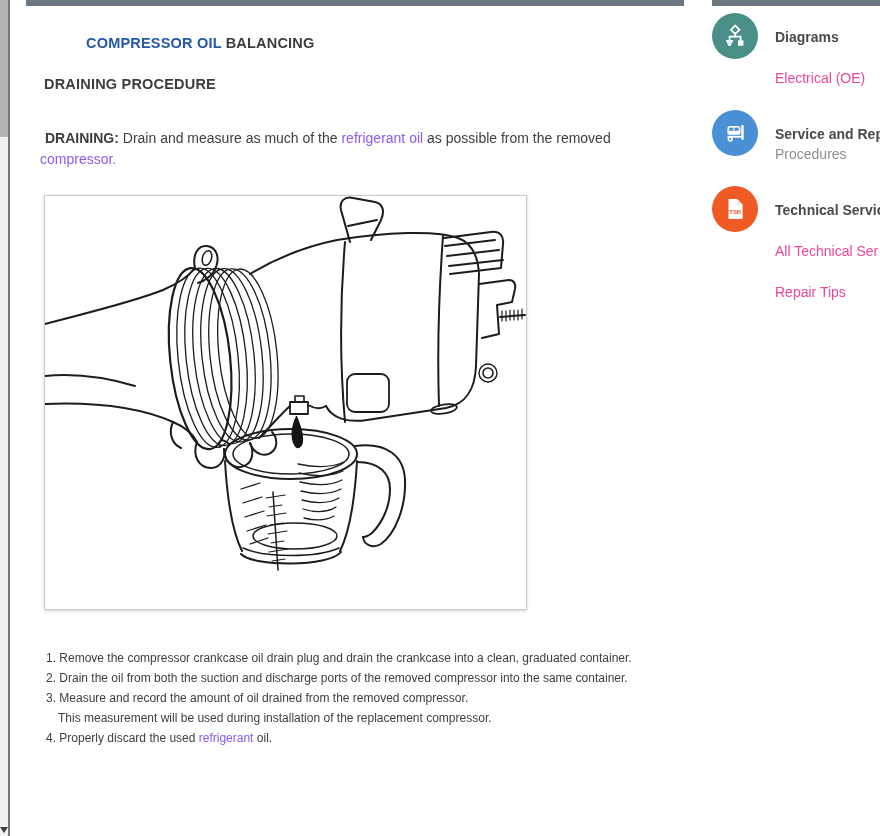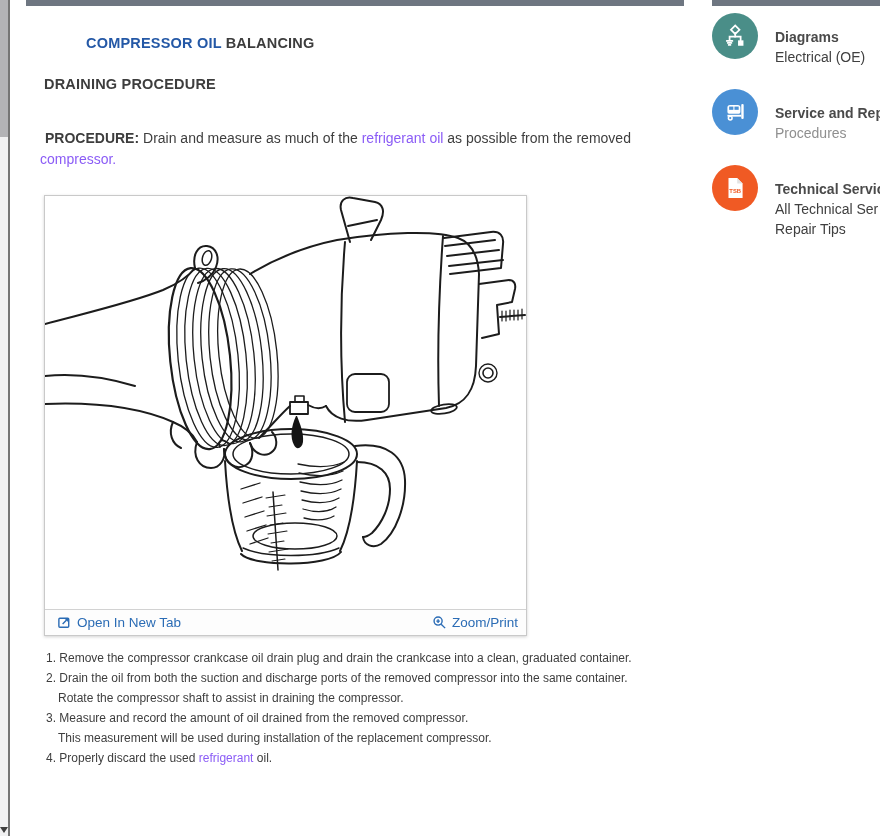--- a/index.html
+++ b/index.html
@@ -40,21 +40,21 @@
   .sidebar { position:absolute; left:712px; top:13px; width:168px; }
   .side-item { display:flex; margin-bottom:22px; }
   .side-icon { width:46px; height:46px; border-radius:50%; flex:0 0 46px;
     display:flex; align-items:center; justify-content:center; cursor:pointer; }
   .side-icon.teal { background:#4a8e88; }
   .side-icon.red { background:#b02531; }
   .side-icon.blue { background:#4a90d5; }
   .side-icon.orange { background:#f05a24; }
   .side-text { margin-left:17px; padding-top:2px; white-space:nowrap; }
   .side-title { font-size:14px; font-weight:bold; color:#4a4a4a; line-height:20px;margin-top:12px; }
-  .side-link { display:block; font-size:14px; color:#404040; line-height:20px; text-decoration:none; cursor:pointer; }
+  .side-link { display:block; font-size:14px; color:#ec4899; line-height:20px; text-decoration:none; cursor:pointer;margin-top:21px; }
   .side-muted { display:block; font-size:14px; color:#8f8f8f; line-height:20px; }
 </style>
 </head>
 <body>
 
 <div class="page">
 
   <div class="scrollbar">
     <div class="scroll-thumb"></div>
     <div class="scroll-arrow"></div>
@@ -63,21 +63,21 @@
 
   <div class="topbar-main"></div>
   <div class="topbar-side"></div>
 
   <div class="title">
     <span class="t-blue">COMPRESSOR OIL</span><span class="t-dark"> BALANCING</span>
   </div>
   <div class="subtitle">DRAINING PROCEDURE</div>
 
   <p class="important">
-    <b>PROCEDURE:</b><span> Drain and measure as much of the </span><a class="link">refrigerant oil</a><span> as possible from the removed </span><a class="link">compressor.</a>
+    <b>DRAINING:</b><span> Drain and measure as much of the </span><a class="link">refrigerant oil</a><span> as possible from the removed </span><a class="link">compressor.</a>
   </p>
 
   <div class="figure">
     <svg class="fig-img" viewBox="0 0 481 409">
       <g fill="none" stroke="#1c1c1c" stroke-width="2" stroke-linecap="round" stroke-linejoin="round">
 
         <path d="M0,128 C45,116 88,106 118,94 C132,88 144,80 150,72"></path>
         <path d="M0,180 C30,177 60,181 90,190"></path>
         <path d="M0,208 C50,206 96,212 128,226 C140,231 148,238 152,246"></path>
         <path d="M150,72 C147,59 153,49 162,50 C171,51 175,61 171,71 C168,79 160,85 153,87"></path>
@@ -153,42 +153,25 @@
             <path d="M222,320 L241,317"></path>
           <path d="M225,329 L238,327"></path>
             <path d="M223,338 L242,335"></path>
             <path d="M226,347 L239,345"></path>
           <path d="M224,356 L243,353"></path>
             <path d="M227,365 L240,363"></path>
         </g>
         <path d="M251,220 C246,231 245,241 249,249 C251,254 257,253 258,246 C259,237 255,228 252,220 Z" fill="#141414" stroke="none"></path>
       </g>
     </svg>
-    <div class="fig-bar">
-      <a class="fig-link">
-        <svg width="15" height="15" viewBox="0 0 16 16" fill="none" stroke="#2b6cb5" stroke-width="1.5">
-          <rect x="2" y="3.5" width="10.5" height="9.5" rx="1"></rect>
-          <path d="M6,9.5 L11.5,4 M8.5,4 H11.5 V7"></path>
-        </svg>
-        <span>Open In New Tab</span>
-      </a>
-      <a class="fig-link">
-        <svg width="15" height="15" viewBox="0 0 16 16" fill="none" stroke="#2b6cb5" stroke-width="1.5">
-          <circle cx="6.5" cy="6.5" r="4.3"></circle>
-          <path d="M9.8,9.8 L14,14 M6.5,4.6 V8.4 M4.6,6.5 H8.4"></path>
-        </svg>
-        <span>Zoom/Print</span>
-      </a>
-    </div>
   </div>
 
   <div class="steps">
     <p class="num">1. Remove the compressor crankcase oil drain plug and drain the crankcase into a clean, graduated container.</p>
     <p class="num">2. Drain the oil from both the suction and discharge ports of the removed compressor into the same container.</p>
-    <p class="sub">Rotate the compressor shaft to assist in draining the compressor.</p>
     <p class="num">3. Measure and record the amount of oil drained from the removed compressor.</p>
     <p class="sub">This measurement will be used during installation of the replacement compressor.</p>
     <p class="num"><span>4. Properly discard the used </span><a class="link">refrigerant</a><span> oil.</span></p>
   </div>
 
   <div class="sidebar">
 
     <div class="side-item">
       <div class="side-icon teal">
         <svg width="26" height="26" viewBox="0 0 24 24" fill="none" stroke="#fff" stroke-width="1.6" stroke-linecap="round">

